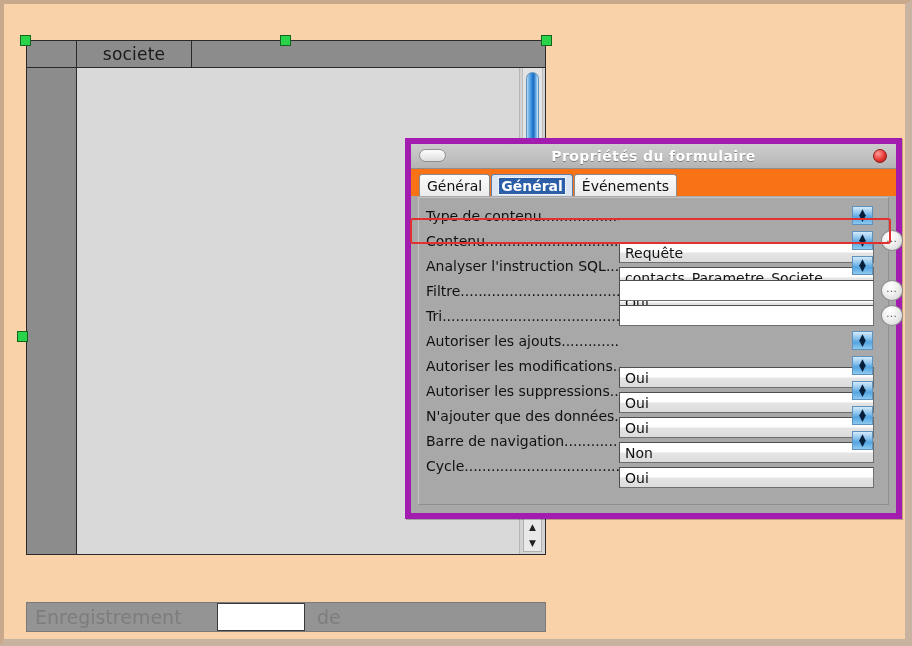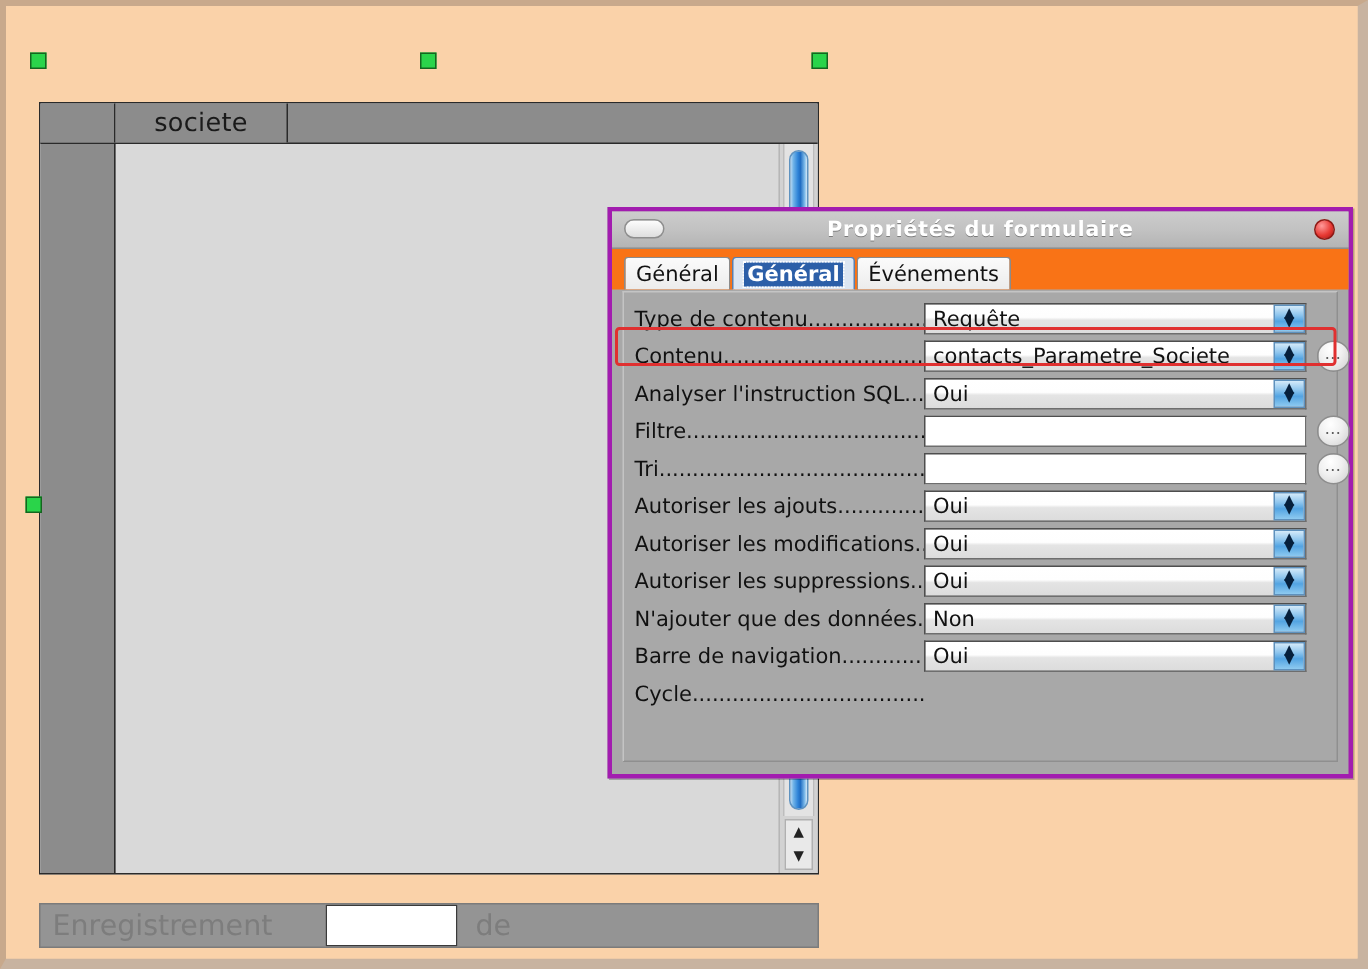--- a/index.html
+++ b/index.html
@@ -35,21 +35,20 @@
   
   #grid-control {
     position: absolute;
     left: 22px;
     top: 36px;
     width: 520px;
     height: 515px;
     border: 1px solid #2a2a2a;
     box-sizing: border-box;
     background: #d9d9d9;
-    margin-top: 28px;
   }
   #grid-header {
     position: absolute;
     left: 0; top: 0;
     height: 27px;
     width: 100%;
     display: flex;
     background: #8c8c8c;
     box-sizing: border-box;
     border-bottom: 1px solid #2a2a2a;
@@ -178,21 +177,21 @@
   }
 
   
   #dialog {
     position: absolute;
     left: 401px;
     top: 134px;
     width: 497px;
     height: 381px;
     background: #a8a8a8;
-    border: 3px solid #a21caf;
+    border: 6px solid #a21caf;
     box-sizing: border-box;
     box-shadow: 1px 1px 0 rgba(0,0,0,.25);
     z-index: 50;
   }
   #titlebar {
     position: relative;
     height: 24px;
     background: linear-gradient(to bottom, #cccccc 0%, #c2c2c2 50%, #b4b4b4 100%);
     border-bottom: 1px solid #8d8d8d;
     display: flex;
@@ -318,20 +317,21 @@
   }
   .field-text {
     font-size: 14px;
     color: #111;
     padding-left: 5px;
     white-space: nowrap;
     overflow: hidden;
   }
   .combo .field-box {
     background: linear-gradient(to bottom, #ffffff 0%, #fefefe 45%, #e4e4e4 55%, #dcdcdc 100%);
+    margin-top: 37px;
   }
   .combo-btn {
     position: absolute;
     right: 1px;
     top: 1px;
     width: 21px;
     height: 19px;
     background: linear-gradient(to bottom, #d4eaf9 0%, #8fc6ee 35%, #53a4e2 60%, #8ecaf0 100%);
     border: 1px solid #5e91bd;
     box-sizing: border-box;

